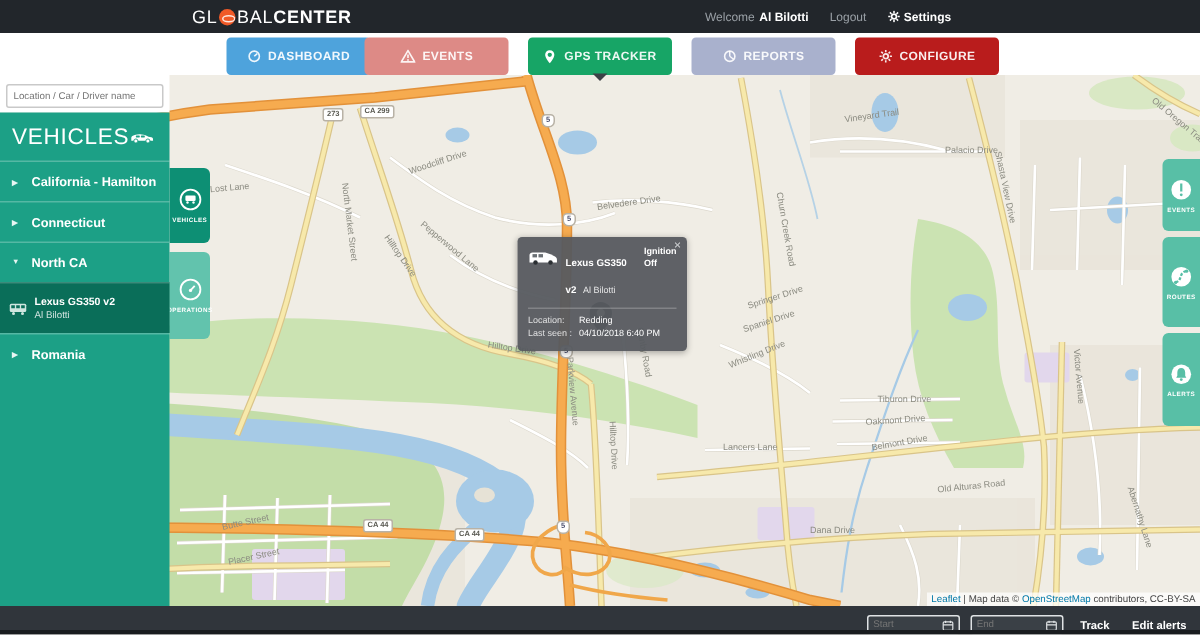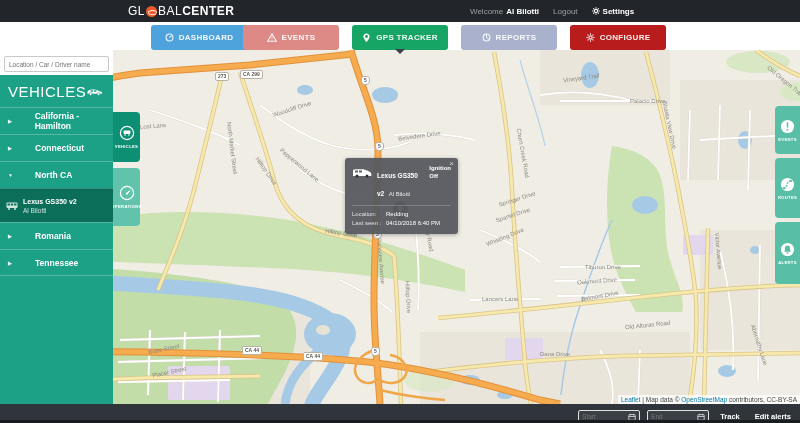--- a/index.html
+++ b/index.html
@@ -49,21 +49,21 @@
   .attribution { position:absolute; right:0; bottom:0; background:rgba(255,255,255,.72); font-size:6.5px; color:#444; padding:1px 3px; z-index:6; }
   .attribution .link { color:#0078a8; }
 
   
   .sidebar { position:absolute; left:0; top:50px; width:113px; height:354px; z-index:20; }
   .search-wrap { position:absolute; left:0; top:0; width:113px; height:25px; background:#fff; }
   .search-input { position:absolute; left:4px; top:6px; width:105px; height:16px; border:1px solid #c9c9c9; border-radius:2px; font-size:6.5px; color:#555; padding:0 4px; font-family:"Liberation Sans", sans-serif; }
   .veh-panel { position:absolute; left:0; top:25px; width:113px; height:329px; background:#1ca086; }
   .veh-title { height:32px; display:flex; align-items:center; padding:0 10px 0 8px; color:#fff; font-size:15px; font-weight:300; letter-spacing:.5px; }
   .veh-title svg { margin-left:auto; }
-  .veh-item { height:27px; border-top:1px solid rgba(255,255,255,.25); display:flex; align-items:center; color:#fff; font-size:8.5px; font-weight:bold; padding-left:8px; gap:21px; cursor:pointer; }
+  .veh-item { height:27px; border-top:1px solid rgba(255,255,255,.25); display:flex; align-items:center; color:#fff; font-size:8.5px; font-weight:bold; padding-left:8px; gap:7px; cursor:pointer; }
   .chev { font-size:5px; color:rgba(255,255,255,.9); width:6px; }
   .veh-selected { height:34px; background:#0a6e59; border-top:1px solid rgba(255,255,255,.2); display:flex; align-items:center; gap:5px; padding-left:6px; cursor:pointer; }
   .veh-selected .txt { display:flex; flex-direction:column; }
   .veh-name { color:#fff; font-size:7px; font-weight:bold; line-height:9px; }
   .veh-driver { color:rgba(255,255,255,.8); font-size:6.5px; line-height:9px; }
 
   
   .side-tab { position:absolute; width:27px; border-radius:0 4px 4px 0; display:flex; flex-direction:column; align-items:center; justify-content:center; gap:3px; cursor:pointer; z-index:19; }
   .side-tab .st-label { font-size:4.2px; color:#fff; font-weight:bold; letter-spacing:.3px; }
   .side-tab-vehicles { left:113px; top:112px; height:50px; background:#0d8f74; }
@@ -413,24 +413,20 @@
         </svg>
         <span class="txt">
           <span class="veh-name">Lexus GS350 v2</span>
           <span class="veh-driver">Al Bilotti</span>
         </span>
       </div>
       <div class="veh-item">
         <span class="chev">▶</span>
         <span>Romania</span>
       </div>
-      <div class="veh-item" style="border-bottom:1px solid rgba(255,255,255,.25);">
-        <span class="chev">▶</span>
-        <span>Tennessee</span>
-      </div>
     </div>
   </div>
 
   <div class="side-tab side-tab-vehicles">
     <svg width="16" height="16" viewBox="0 0 16 16">
       <circle cx="8" cy="8" r="6.6" fill="none" stroke="#fff" stroke-width="1.2"></circle>
       <rect x="4.6" y="5.4" width="6.8" height="3.6" rx=".8" fill="#fff"></rect>
       <circle cx="6" cy="10" r=".8" fill="#fff"></circle>
       <circle cx="10" cy="10" r=".8" fill="#fff"></circle>
     </svg>

